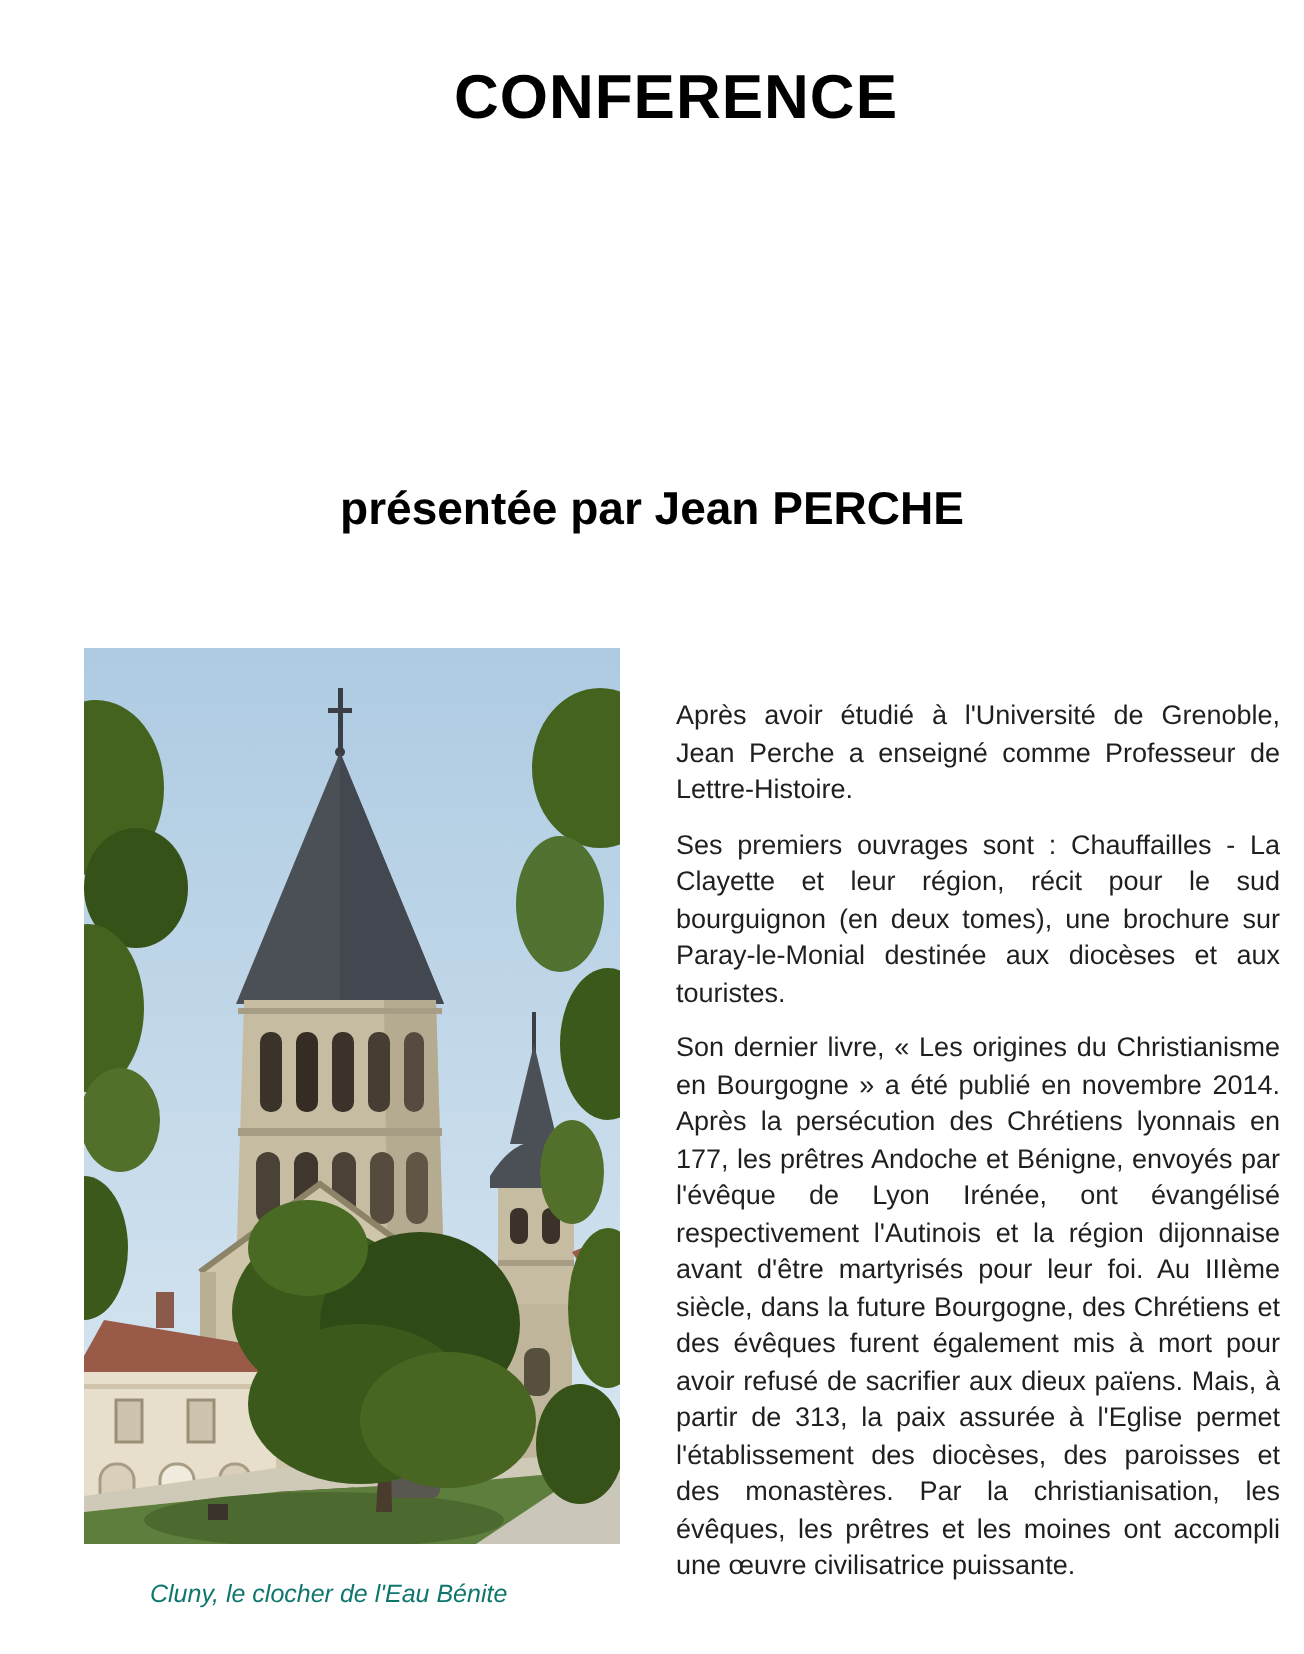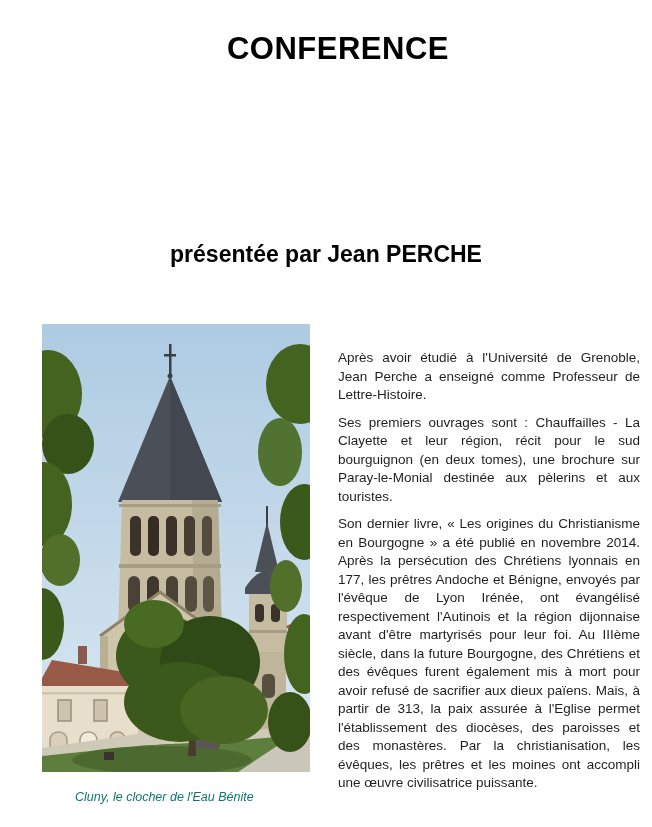--- a/index.html
+++ b/index.html
@@ -176,19 +176,19 @@
         <ellipse cx="262" cy="198" rx="24" ry="38" fill="#3c591c"></ellipse>
         <ellipse cx="244" cy="262" rx="16" ry="26" fill="#52702a"></ellipse>
         <ellipse cx="262" cy="330" rx="20" ry="40" fill="#44631f"></ellipse>
         <ellipse cx="248" cy="398" rx="22" ry="30" fill="#365218"></ellipse>
       </g>
     </svg>
   </figure>
 
   <div class="bio">
     <p>Après avoir étudié à l'Université de Grenoble, Jean Perche a enseigné comme Professeur de Lettre-Histoire.</p>
-    <p>Ses premiers ouvrages sont : Chauffailles - La Clayette et leur région, récit pour le sud bourguignon (en deux tomes), une brochure sur Paray-le-Monial destinée aux pèlerins et aux touristes.</p>
+    <p>Ses premiers ouvrages sont : Chauffailles - La Clayette et leur région, récit pour le sud bourguignon (en deux tomes), une brochure sur Paray-le-Monial destinée aux diocèses et aux touristes.</p>
     <p>Son dernier livre, « Les origines du Christianisme en Bourgogne » a été publié en novembre 2014. Après la persécution des Chrétiens lyonnais en 177, les prêtres Andoche et Bénigne, envoyés par l'évêque de Lyon Irénée, ont évangélisé respectivement l'Autinois et la région dijonnaise avant d'être martyrisés pour leur foi. Au IIIème siècle, dans la future Bourgogne, des Chrétiens et des évêques furent également mis à mort pour avoir refusé de sacrifier aux dieux païens. Mais, à partir de 313, la paix assurée à l'Eglise permet l'établissement des diocèses, des paroisses et des monastères. Par la christianisation, les évêques, les prêtres et les moines ont accompli une œuvre civilisatrice puissante.</p>
   </div>
 
   <div class="caption">Cluny, le clocher de l'Eau Bénite</div>
 
 </div>
 
 </body></html>

